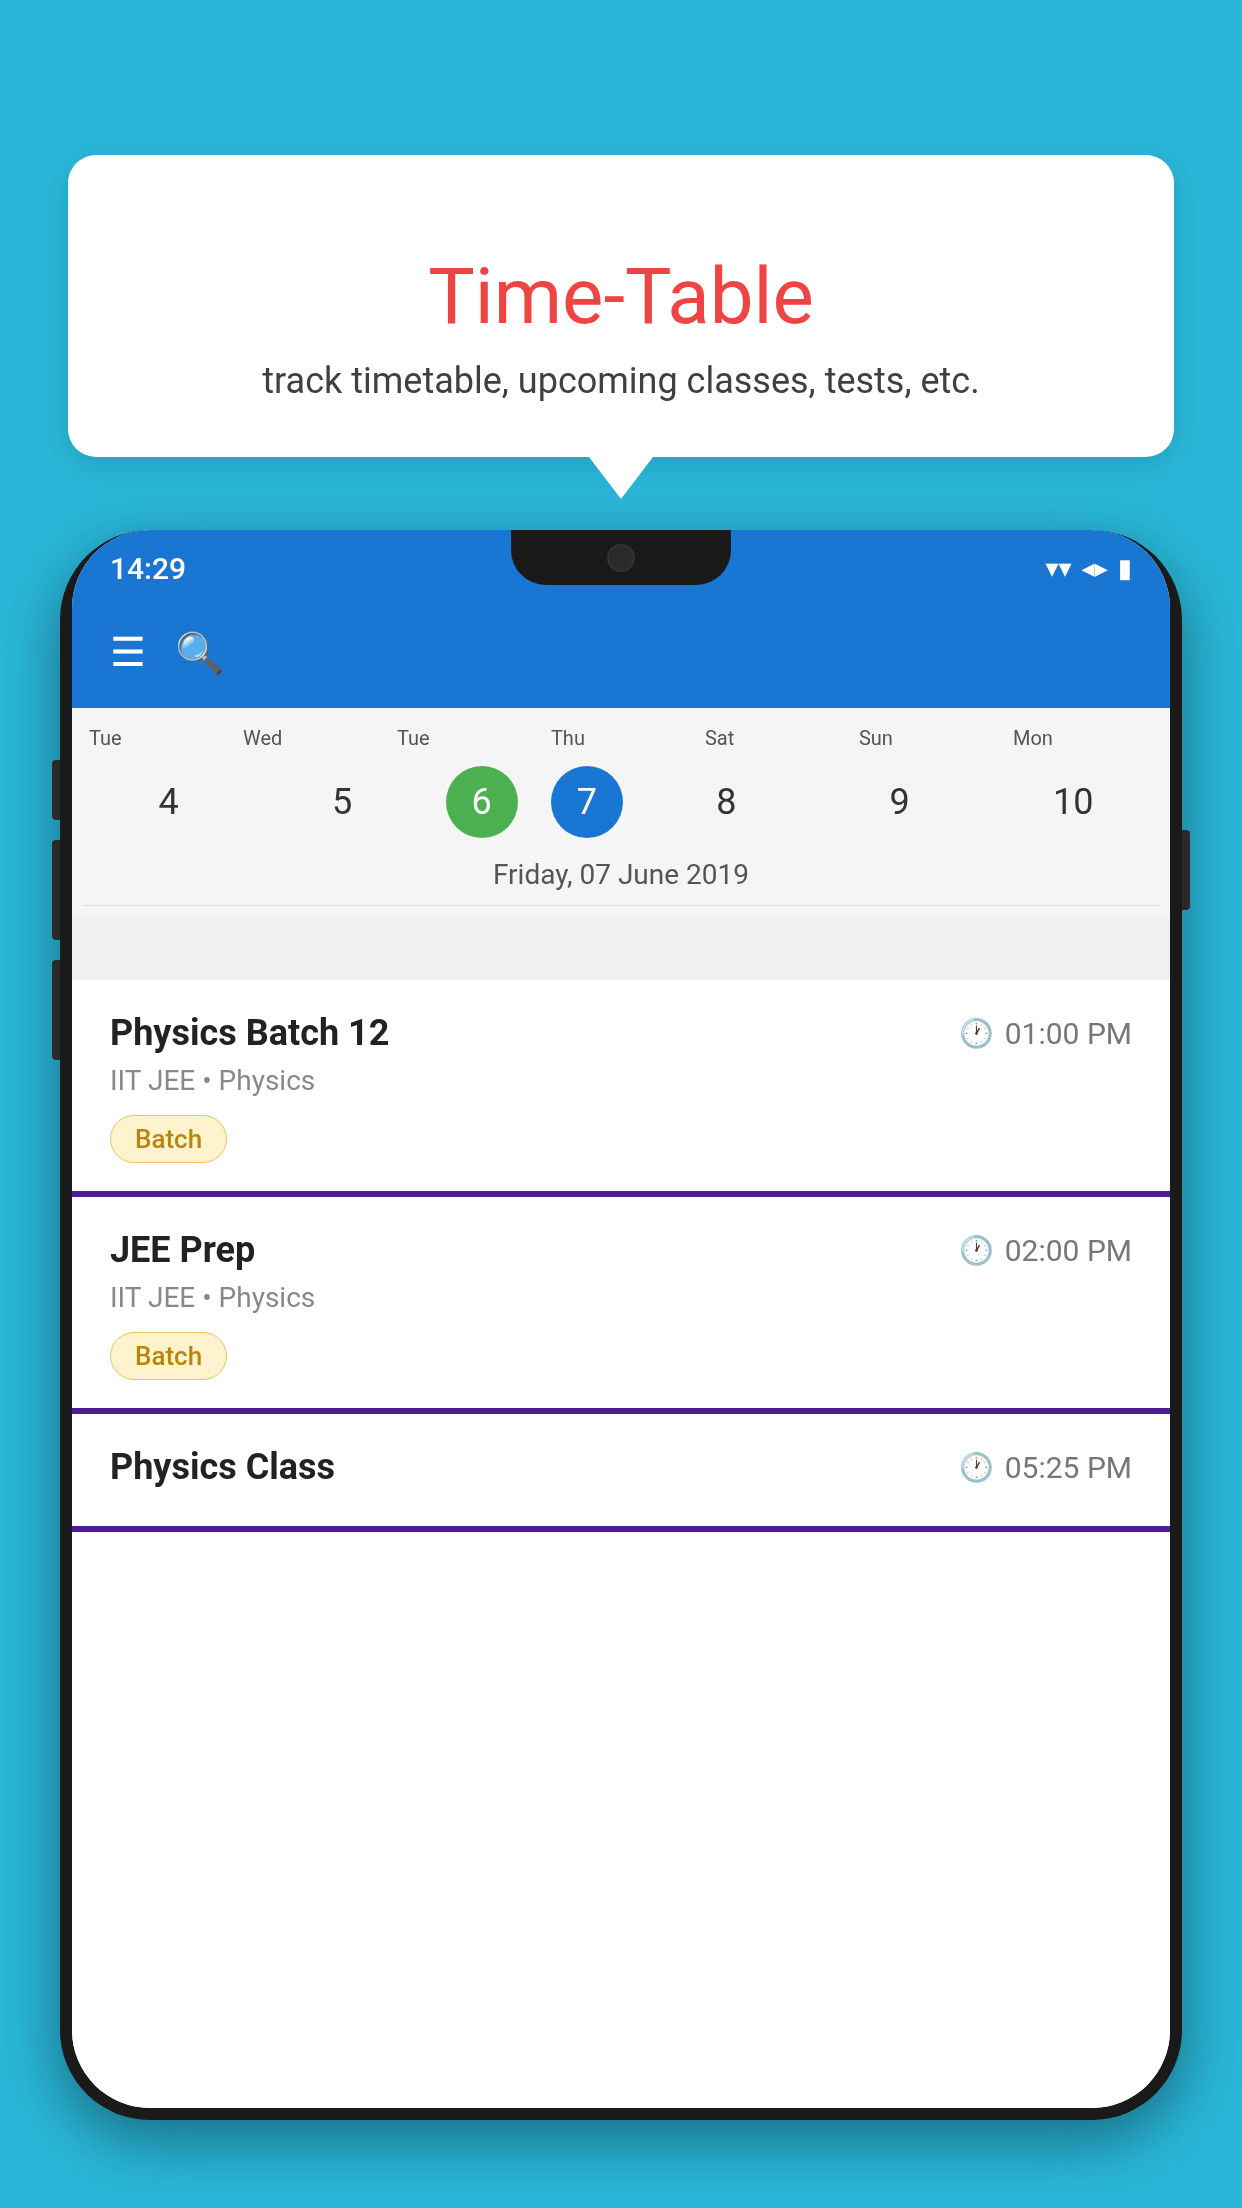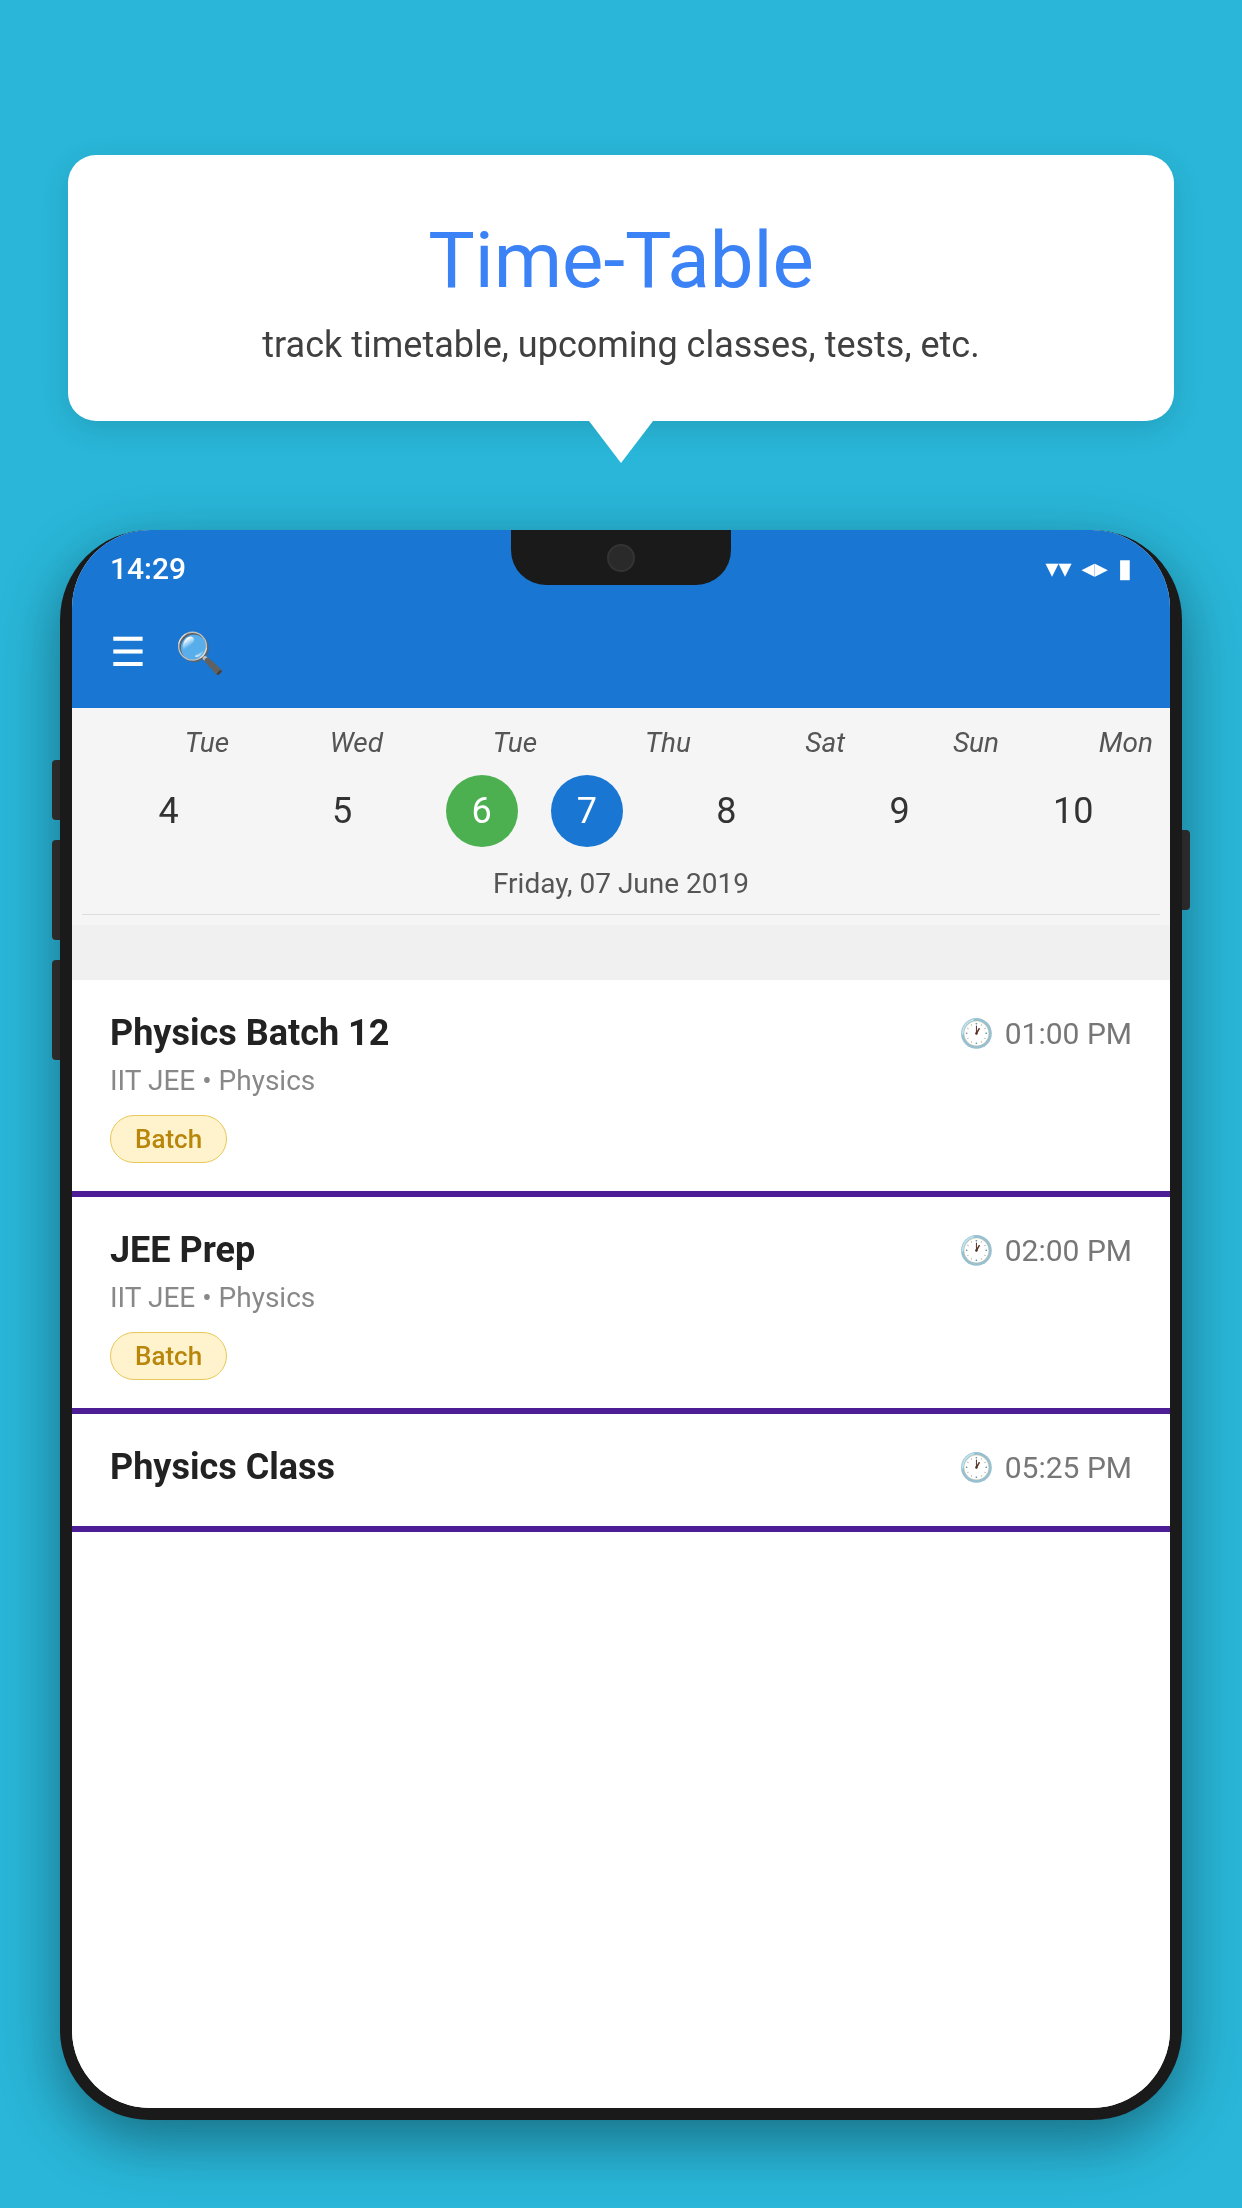--- a/index.html
+++ b/index.html
@@ -33,23 +33,24 @@
       bottom: -42px;
       left: 50%;
       transform: translateX(-50%);
       border-width: 42px 32px 0;
       border-style: solid;
       border-color: white transparent transparent;
     }
 
     .tooltip-title {
       font-size: 78px;
-      color: #3b82f6;
+      color: #ef4444;
       font-weight: 400;
       margin-bottom: 18px;
+      margin-top: 36px;
     }
 
     .tooltip-subtitle {
       font-size: 36px;
       color: #404040;
       font-weight: 400;
     }
 
     
     .phone-wrapper {
@@ -185,25 +186,24 @@
       padding: 18px 10px 10px;
     }
 
     .day-headers {
       display: flex;
       justify-content: space-around;
       padding-bottom: 8px;
     }
 
     .day-header {
-      font-size: 28px;
+      font-size: 20px;
       color: #555;
-      text-align: right;
+      text-align: left;
       width: 13%;
-      font-style: italic;
     }
 
     .day-numbers {
       display: flex;
       justify-content: space-around;
       align-items: center;
       padding: 8px 0 12px;
     }
 
     .day-num {

